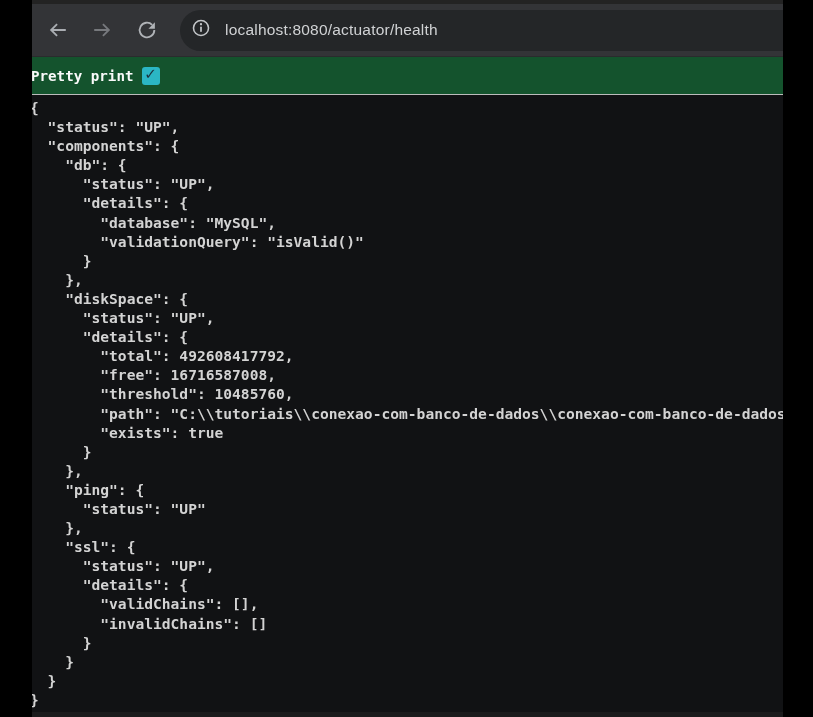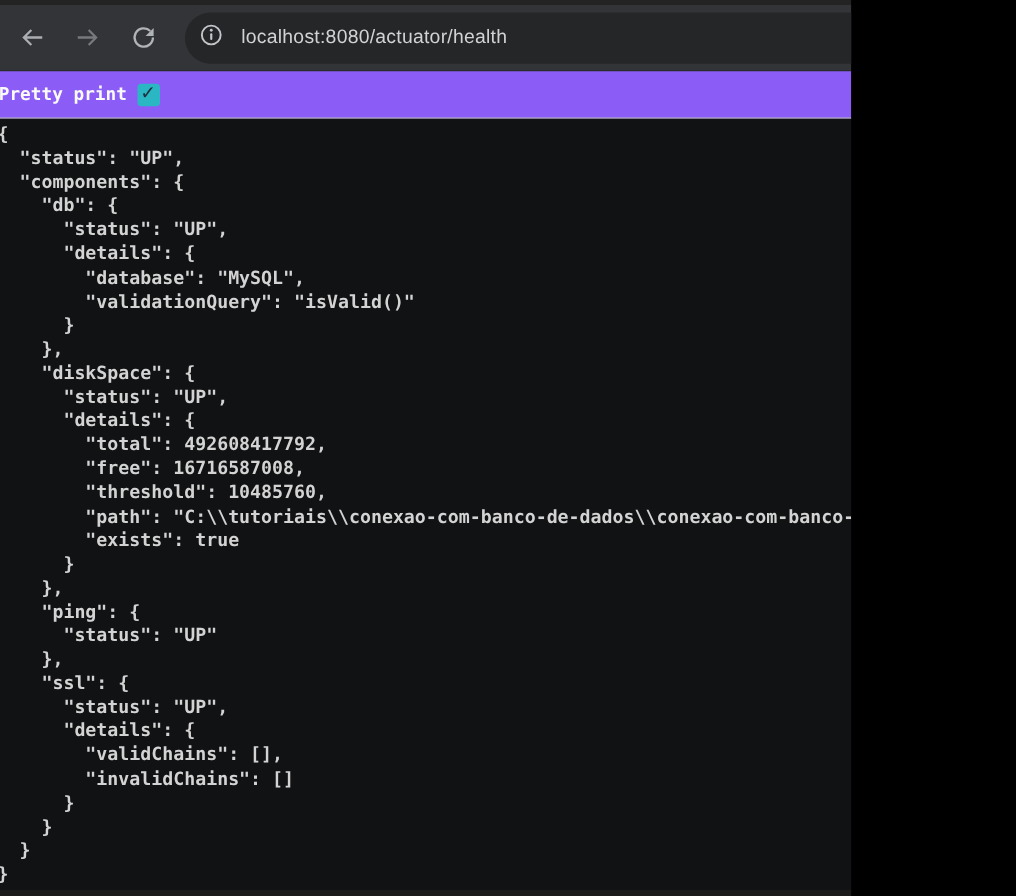--- a/index.html
+++ b/index.html
@@ -1,22 +1,23 @@
 <!DOCTYPE html>
 <html><head>
 <meta charset="utf-8">
 <style>
   * { margin: 0; padding: 0; box-sizing: border-box; }
   html, body { background: #000; }
   .window {
     position: relative;
-    width: 681px; height: 717px;
+    width: 751px; height: 717px;
     overflow: hidden;
     background: #111214;
     font-family: "DejaVu Sans Mono", monospace;
+    margin-left: 32px;
   }
   .titlebar-strip { height: 4px; background: #232323; }
   .toolbar {
     height: 52px;
     background: #333437;
     display: flex;
     align-items: center;
   }
   .nav-btn {
     width: 24px; height: 24px;
@@ -47,21 +48,21 @@
   .url-text {
     margin-left: 13px;
     font-family: "Liberation Sans", sans-serif;
     font-size: 15.5px;
     color: #d0d2d4;
     letter-spacing: 0.2px;
     white-space: nowrap;
   }
   .pretty-bar {
     height: 39px;
-    background: #8b5cf6;
+    background: #14532d;
     border-top: 1px solid #2a2b2d;
     border-bottom: 1px solid #bcbcbc;
     display: flex;
     align-items: center;
   }
   .pretty-label {
     margin-left: -1px;
     font-family: "DejaVu Sans Mono", monospace;
     font-weight: bold;
     font-size: 14.2px;

